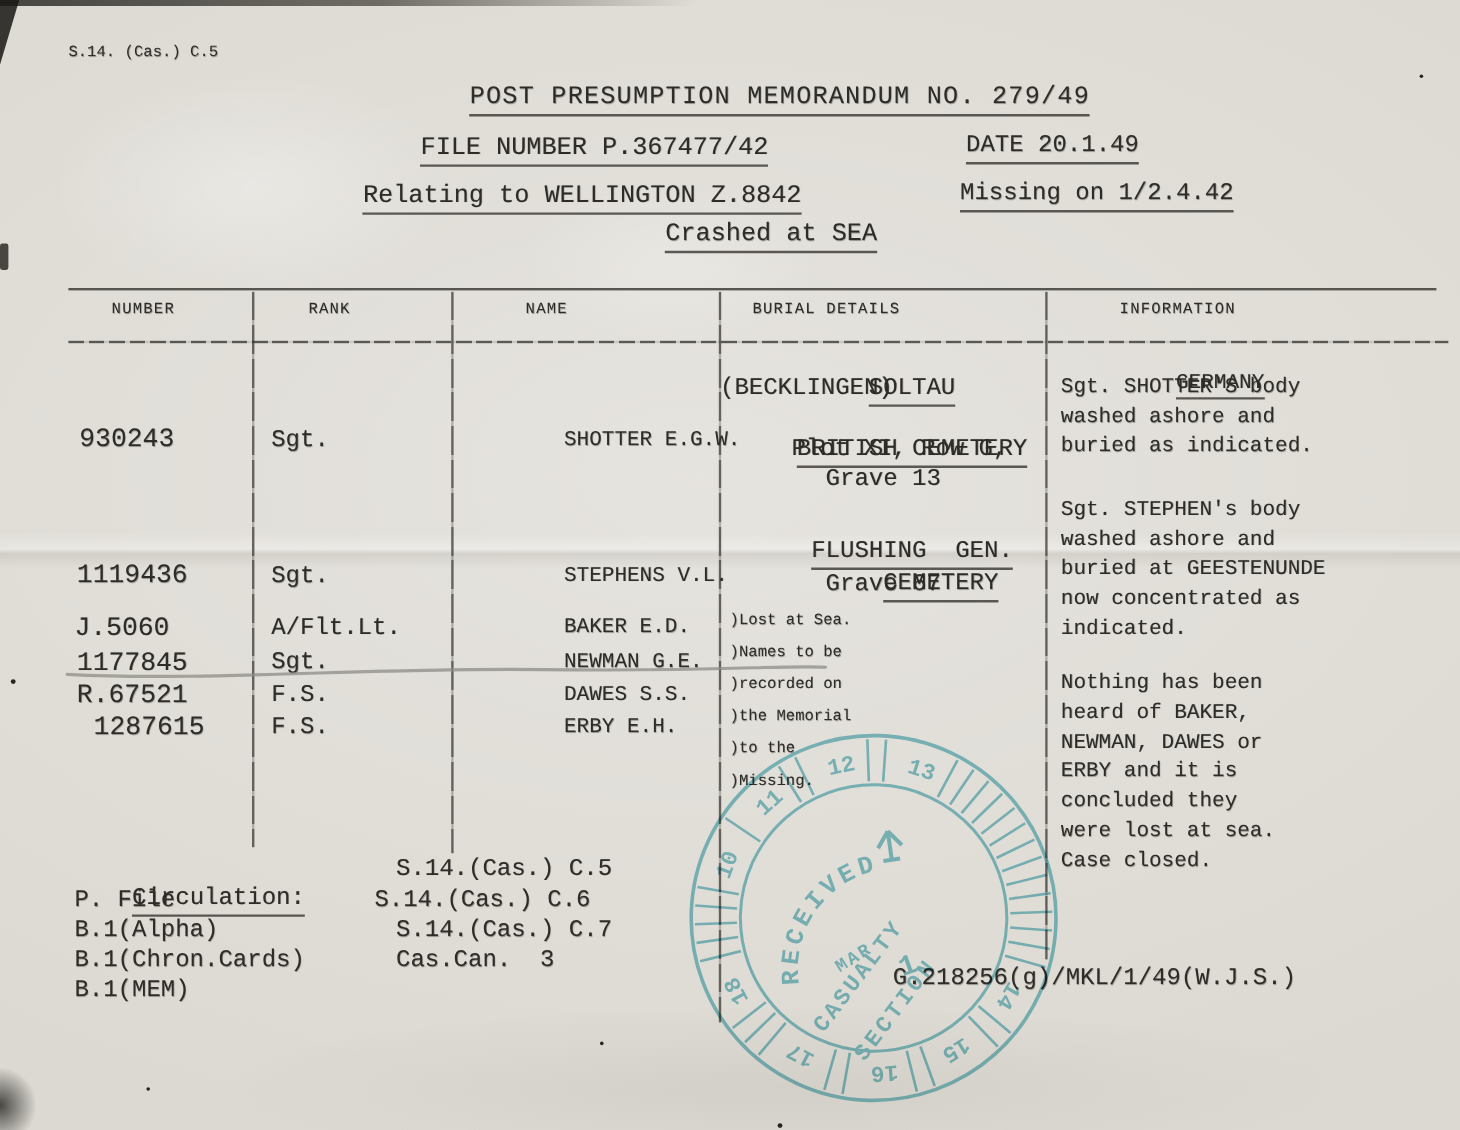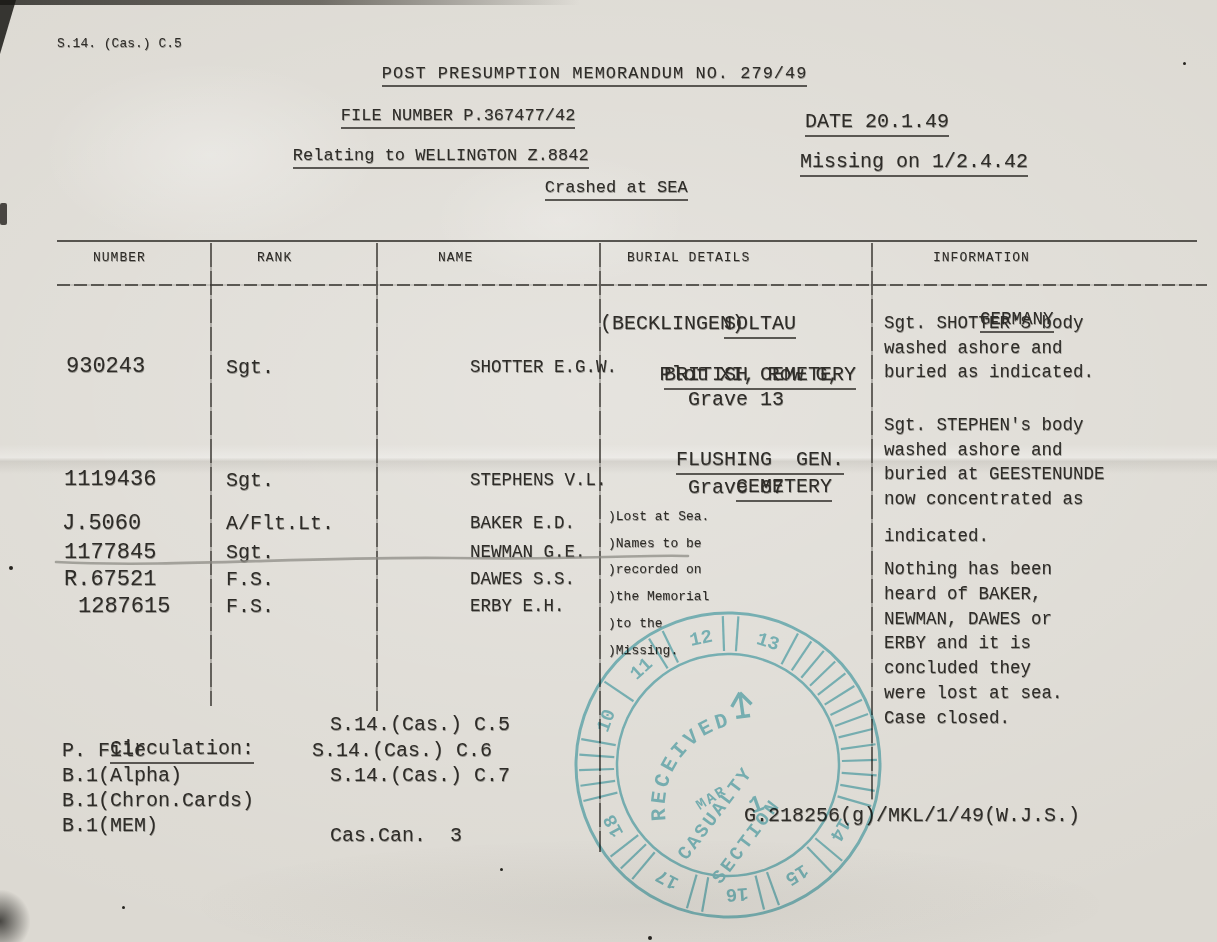--- a/index.html
+++ b/index.html
@@ -11,21 +11,21 @@
     background-color:#d8d5ce;
     font-family:"Liberation Mono","DejaVu Sans Mono",monospace;
   }
   .t{
     position:absolute;white-space:pre;color:#2e2c28;
     text-shadow:0.5px 0.5px 0.6px rgba(42,40,36,.4);
     line-height:1.2;
   }
   .u{border-bottom:2px solid rgba(44,42,38,.75);padding-bottom:2px;}
   .s17{font-size:17.5px}.s18{font-size:13px}.s19{font-size:13px}
-  .s20{font-size:20px}.s21{font-size:17px}.s22{font-size:22px}
+  .s20{font-size:20px}.s21{font-size:21px}.s22{font-size:22px}
   .hdr{letter-spacing:1px;}
   .line-h{position:absolute;height:2px;background:rgba(52,50,45,.8);}
   .line-h.dashed{background:repeating-linear-gradient(90deg,rgba(52,50,45,.78) 0 13px,rgba(52,50,45,.15) 13px 17px);}
   .line-v{position:absolute;width:2px;
     background:repeating-linear-gradient(180deg,rgba(58,55,50,.75) 0 24px,rgba(58,55,50,.3) 24px 28px);}
   .crease-h{position:absolute;left:0;width:100%;height:30px;
     background:linear-gradient(to bottom,rgba(255,255,255,0),rgba(255,255,255,.3) 45%,rgba(110,106,96,.13) 58%,rgba(255,255,255,0));}
   .blotch{position:absolute;border-radius:50%;pointer-events:none;}
   .speck{position:absolute;background:#26241f;border-radius:50%;}
   #stamp{position:absolute;left:556px;top:593px;width:344px;height:344px;
@@ -141,40 +141,40 @@
 
   <div class="t s17" style="left:938px;top:288px;">
     <span class="u">GERMANY</span></div>
   <div class="t s17" style="left:884px;top:313px;">Sgt. SHOTTER'S body</div>
   <div class="t s17" style="left:884px;top:338px;">washed ashore and</div>
   <div class="t s17" style="left:884px;top:362px;">buried as indicated.</div>
   <div class="t s17" style="left:884px;top:415px;">Sgt. STEPHEN's body</div>
   <div class="t s17" style="left:884px;top:440px;">washed ashore and</div>
   <div class="t s17" style="left:884px;top:464px;">buried at GEESTENUNDE</div>
   <div class="t s17" style="left:884px;top:489px;">now concentrated as</div>
-  <div class="t s17" style="left:884px;top:514px;margin-top:12px;">indicated.</div>
+  <div class="t s17" style="left:884px;top:514px;">indicated.</div>
 
   <div class="t s17" style="left:884px;top:559px;">Nothing has been</div>
   <div class="t s17" style="left:884px;top:584px;">heard of BAKER,</div>
   <div class="t s17" style="left:884px;top:609px;">NEWMAN, DAWES or</div>
   <div class="t s17" style="left:884px;top:633px;">ERBY and it is</div>
   <div class="t s17" style="left:884px;top:658px;">concluded they</div>
   <div class="t s17" style="left:884px;top:683px;">were lost at sea.</div>
   <div class="t s17" style="left:884px;top:708px;">Case closed.</div>
 
   <div class="t s20" style="left:62px;top:713px;">
     <span class="u">Circulation:</span></div>
   <div class="t s20" style="left:62px;top:739px;">P. File</div>
   <div class="t s20" style="left:62px;top:764px;">B.1(Alpha)</div>
   <div class="t s20" style="left:62px;top:789px;">B.1(Chron.Cards)</div>
   <div class="t s20" style="left:62px;top:814px;">B.1(MEM)</div>
   <div class="t s20" style="left:330px;top:713px;">S.14.(Cas.) C.5</div>
   <div class="t s20" style="left:312px;top:739px;">S.14.(Cas.) C.6</div>
   <div class="t s20" style="left:330px;top:764px;">S.14.(Cas.) C.7</div>
-  <div class="t s20" style="left:330px;top:789px;margin-top:35px;">Cas.Can.  3</div>
+  <div class="t s20" style="left:330px;top:789px;">Cas.Can.  3</div>
 
   <div class="t s20" style="left:744px;top:804px;">G.218256(g)/MKL/1/49(W.J.S.)</div>
 
   <svg id="stamp" viewBox="0 0 344 344">
     <defs>
       <path id="rcv-arc" d="M 94,207 A 84,84 0 0 1 254,185" fill="none"></path>
     </defs>
     <g stroke="#35a3b2" fill="none">
       <circle cx="172" cy="172" r="152" stroke-width="3"></circle>
       <circle cx="172" cy="172" r="111" stroke-width="2.5"></circle>

